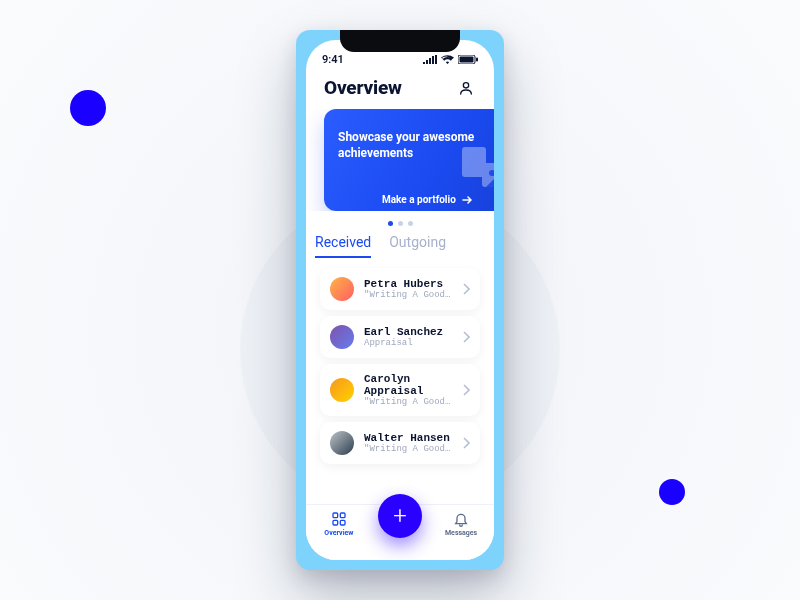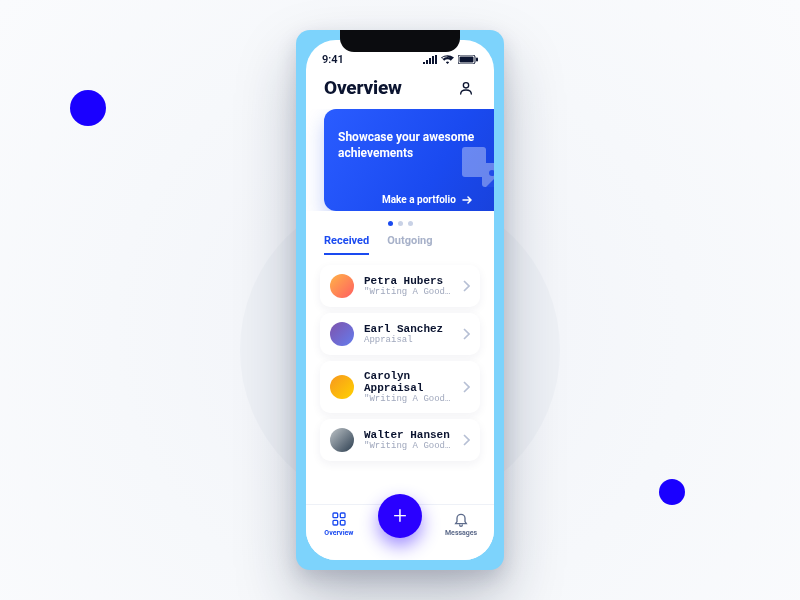--- a/index.html
+++ b/index.html
@@ -100,21 +100,21 @@
   .promo-title { font-size: 12px; font-weight: 700; line-height: 1.35; max-width: 140px; }
   .promo-cta { position: absolute; bottom: 6px; left: 14px; font-size: 10px; font-weight: 700; display:flex; align-items:center; gap:6px;margin-left:44px; }
   .promo-icons { position:absolute; right:-4px; bottom:16px; opacity:0.35; }
 
   
   .pager { display:flex; gap:5px; justify-content:center; margin: 10px 0 8px 0; }
   .pager span { width:5px; height:5px; border-radius:50%; background:#c9d2e6; }
   .pager span.active { background:#1a4af0; }
 
   
-  .tabs { display:flex; gap:18px; padding: 0 18px 4px 18px; font-size:11px; font-weight:700; }
+  .tabs { display:flex; gap:18px; padding: 0 18px 4px 9px; font-size:14px; font-weight:400; }
   .tab { color:#a7b1c9; padding-bottom:6px; }
   .tab.active { color:#1a4af0; border-bottom:2px solid #1a4af0; }
 
   
   .list { padding: 6px 14px 0 14px; display:flex; flex-direction:column; gap:6px;font-family:Liberation Mono, monospace; }
   .card-item {
     background:#fff;
     border-radius:10px;
     box-shadow: 0 3px 10px rgba(30,40,80,0.06);
     padding:9px 10px;

